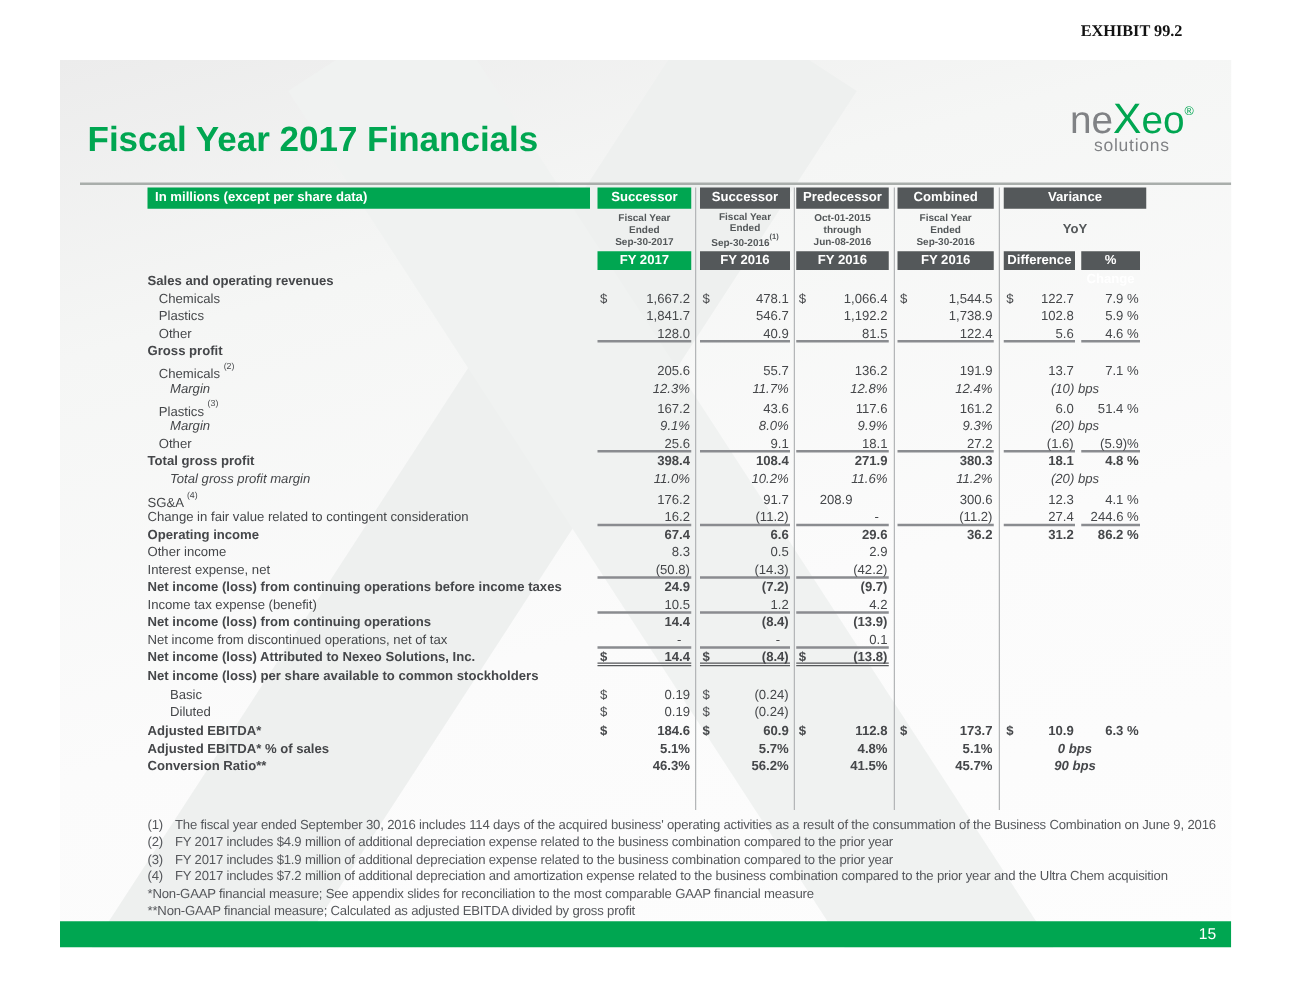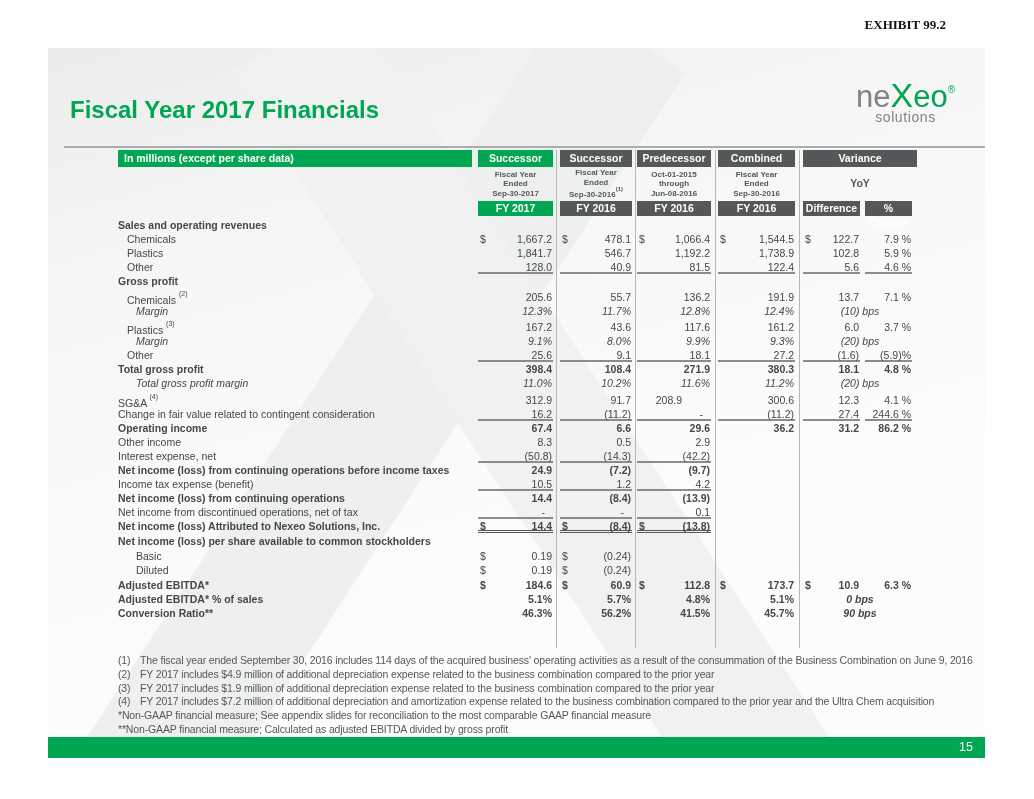--- a/index.html
+++ b/index.html
@@ -16,21 +16,21 @@
   .wm2{left:430px;top:-90px;width:140px;height:950px;transform:rotate(-33deg);background:#f0f2f1;}
 
   #logo{position:absolute;right:30px;top:26px;text-align:center;z-index:2;}
   .logo-word{font-size:31px;line-height:31px;font-weight:400;}
   .lg-ne{color:#808285;}
   .lg-x{color:#00A651;font-size:34px;}
   .lg-eo{color:#00A651;}
   .lg-reg{color:#00A651;font-size:10px;vertical-align:14px;}
   .logo-sub{font-size:14px;color:#808285;letter-spacing:0.6px;margin-top:-3px;}
 
-  #title{position:absolute;left:22px;top:48px;font-size:24px;font-weight:bold;color:#00A651;z-index:2;}
+  #title{position:absolute;left:22px;top:48px;font-size:28px;font-weight:bold;color:#00A651;z-index:2;}
   #rule{position:absolute;left:16px;top:98px;width:921px;height:2px;background:#a9aeab;z-index:2;}
 
   #tbl{position:absolute;left:70px;top:102px;width:800px;height:505px;z-index:2;}
   .cap{position:absolute;height:17px;background:#00A651;color:#fff;font-weight:bold;font-size:10.5px;
     line-height:17px;padding-left:6px;box-sizing:border-box;}
   .gbox{position:absolute;height:17px;color:#fff;font-weight:bold;font-size:10.5px;line-height:17px;text-align:center;}
   .green{background:#00A651;} .dark{background:#54585A;}
   .sub{position:absolute;height:30px;display:flex;flex-direction:column;justify-content:center;align-items:center;
     font-size:8px;font-weight:bold;color:#54585A;line-height:9.6px;text-align:center;}
   .sub.yoy{font-size:10.5px;}
@@ -240,21 +240,21 @@
             <div class="cell" style="left: 519px; width: 74px;">
               <span class="v">117.6</span>
             </div>
             <div class="cell" style="left: 600px; width: 77px;">
               <span class="v">161.2</span>
             </div>
             <div class="cell" style="left: 685px; width: 57px;">
               <span class="v">6.0</span>
             </div>
             <div class="cell" style="left: 747px; width: 47px;">
-              <span class="v">3.7 %</span>
+              <span class="v">51.4 %</span>
             </div>
           </div>
           <div class="row i" style="margin-top: 0px;">
             <div class="lbl" style="left: 18px;">Margin</div>
             <div class="cell" style="left: 360px; width: 75px;">
               <span class="v">9.1%</span>
             </div>
             <div class="cell" style="left: 442px; width: 72px;">
               <span class="v">8.0%</span>
             </div>
@@ -320,21 +320,21 @@
               <span class="v">11.6%</span>
             </div>
             <div class="cell" style="left: 600px; width: 77px;">
               <span class="v">11.2%</span>
             </div>
             <div class="cell bps" style="left: 685px; width: 114px;">(20) bps</div>
           </div>
           <div class="row" style="margin-top: 3px;">
             <div class="lbl" style="left: 0px;">SG&amp;A <sup>(4)</sup></div>
             <div class="cell" style="left: 360px; width: 75px;">
-              <span class="v">312.9</span>
+              <span class="v">176.2</span>
             </div>
             <div class="cell" style="left: 442px; width: 72px;">
               <span class="v">91.7</span>
             </div>
             <div class="cell" style="left: 491px; width: 74px; padding-left: 12px;">
               <span class="v">208.9</span>
             </div>
             <div class="cell" style="left: 600px; width: 77px;">
               <span class="v">300.6</span>
             </div>

